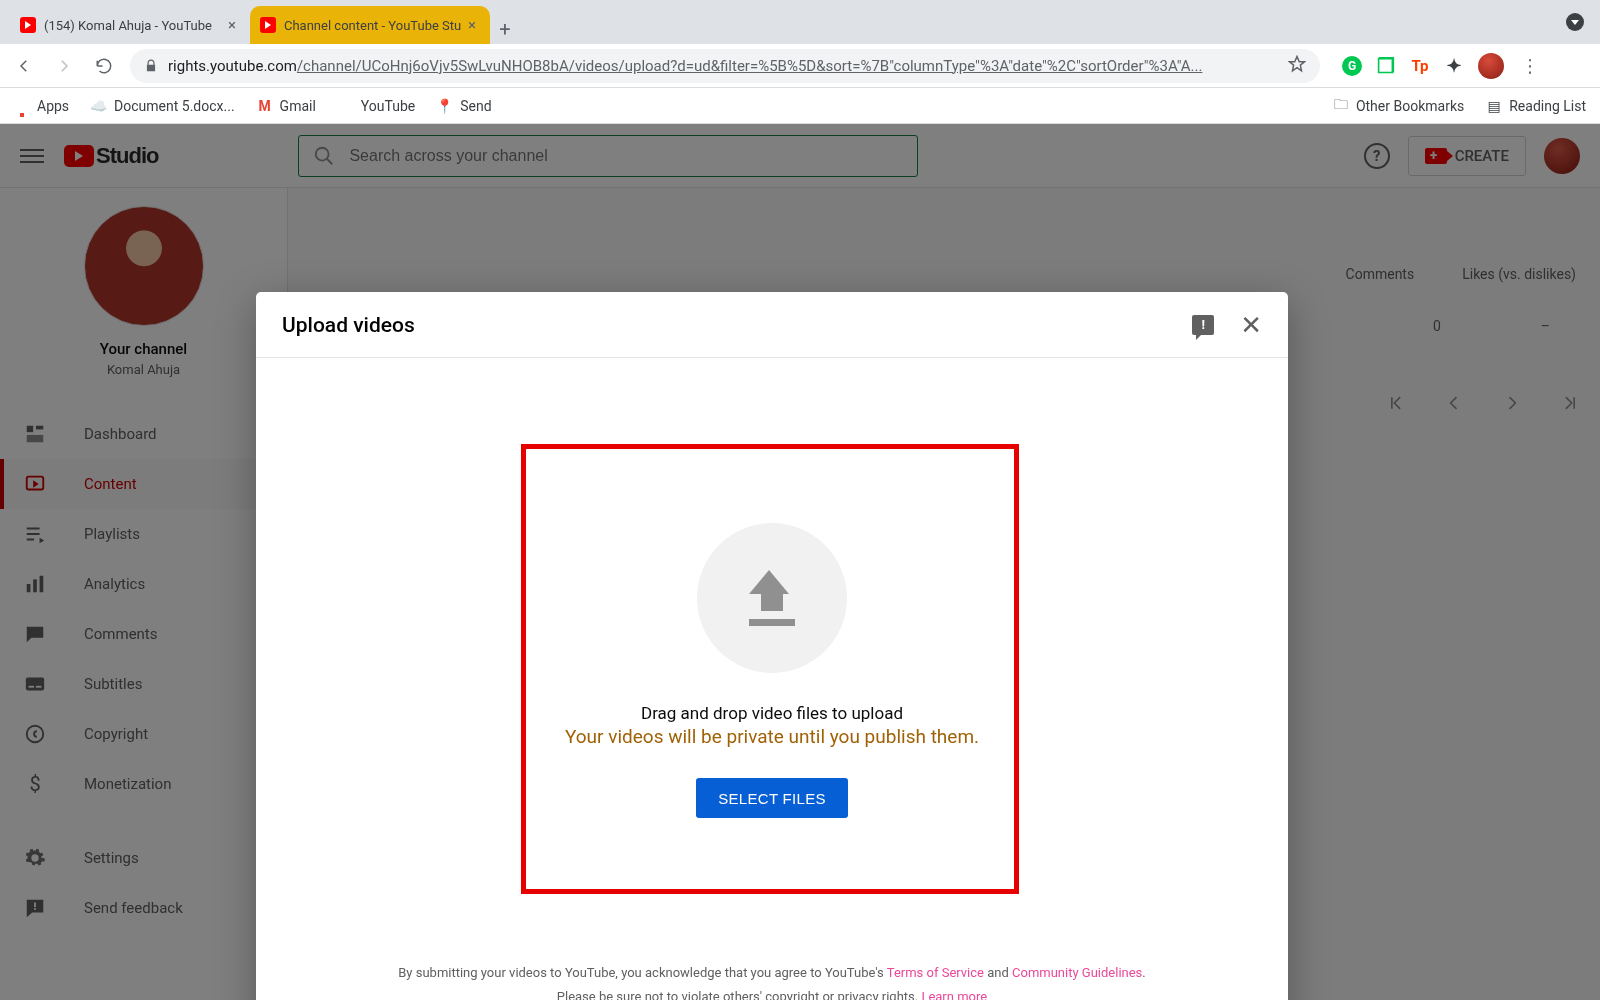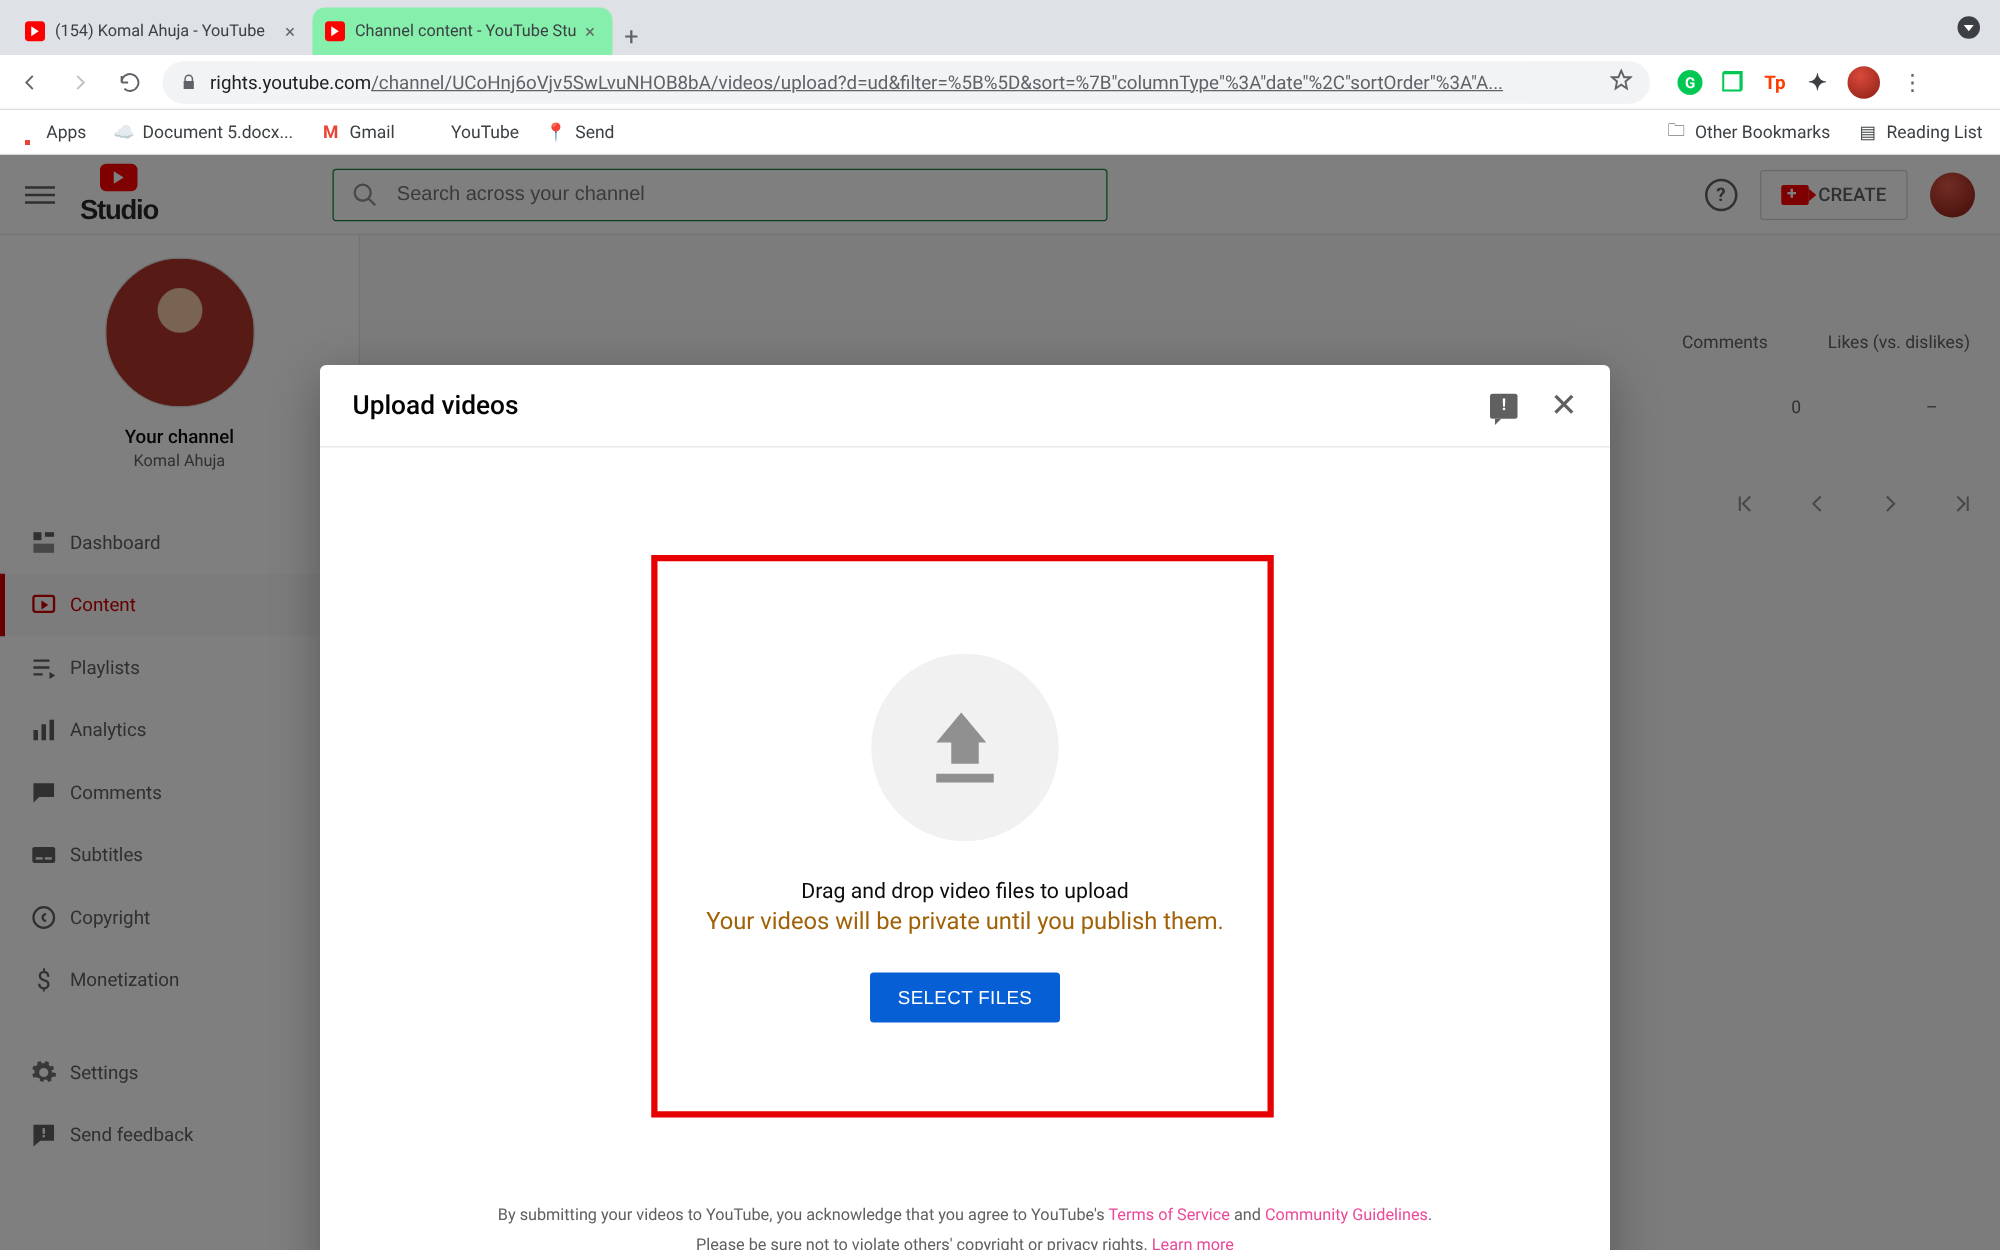--- a/index.html
+++ b/index.html
@@ -2,21 +2,21 @@
 <html><head>
 <meta charset="utf-8">
 <style>
   * { box-sizing: border-box; margin: 0; padding: 0; }
   html, body { width: 1600px; height: 1000px; font-family: Roboto, Arial, sans-serif; overflow: hidden; background: #fff; }
 
   
   .chrome-top { background: #dee1e6; }
   .tab-strip { height: 44px; display: flex; align-items: flex-end; padding-left: 10px; }
   .tab { height: 38px; width: 240px; display: flex; align-items: center; padding: 0 10px; font-size: 13px; color: #3c4043; border-top-left-radius: 10px; border-top-right-radius: 10px; position: relative; }
-  .tab.active { background: #86efac; }
+  .tab.active { background: #eab308; }
   .tab .favicon { width: 16px; height: 16px; margin-right: 8px; background: #ff0000; border-radius: 3px; position: relative; }
   .tab .favicon::after { content: ""; position: absolute; left: 5px; top: 4px; border-left: 6px solid #fff; border-top: 4px solid transparent; border-bottom: 4px solid transparent; }
   .tab .title { flex: 1; white-space: nowrap; overflow: hidden; text-overflow: ellipsis; }
   .tab .close { width: 16px; height: 16px; display: flex; align-items: center; justify-content: center; color: #5f6368; font-size: 15px; }
   .new-tab { width: 30px; height: 30px; display: flex; align-items: center; justify-content: center; font-size: 20px; color: #5f6368; }
   .tab-strip-right { margin-left: auto; margin-right: 16px; align-self: center; }
   .dropdown-circle { width: 18px; height: 18px; border-radius: 50%; background: #3c4043; display: flex; align-items: center; justify-content: center; }
   .dropdown-circle::after { content:""; border-left:4px solid transparent; border-right:4px solid transparent; border-top:5px solid #fff; }
 
   .toolbar { height: 44px; background: #fff; display: flex; align-items: center; padding: 0 10px; gap: 12px; border-bottom: 1px solid #dadce0; }
@@ -41,21 +41,21 @@
   .bk-ic { width:16px; height:16px; display:inline-flex; align-items:center; justify-content:center; }
   .apps-ic span { width:4px; height:4px; display:inline-block; }
   .apps-grid { display:grid; grid-template-columns:repeat(3,4px); grid-gap:2px; }
   .bookmarks-right { margin-left:auto; display:flex; gap:22px; }
 
   
   .app { position: relative; height: calc(1000px - 44px - 44px - 36px); background:#fff; }
   .app-header { height: 64px; display:flex; align-items:center; padding:0 20px; gap:20px; border-bottom:1px solid #e5e5e5; background:#fff; }
   .hamburger { width:24px; height:24px; display:flex; flex-direction:column; justify-content:center; gap:4px; }
   .hamburger span { height:2px; background:#606060; }
-  .logo { display:flex; align-items:center; gap:2px;flex-direction:column; }
+  .logo { display:flex; align-items:center; gap:2px; }
   .logo-play { width:30px; height:22px; background:#ff0000; border-radius:5px; position:relative; }
   .logo-play::after { content:""; position:absolute; left:11px; top:6px; border-left:8px solid #fff; border-top:5px solid transparent; border-bottom:5px solid transparent; }
   .logo-text { font-size:22px; font-weight:700; letter-spacing:-1px; color:#282828; font-family: sans-serif; }
   .search-box { flex:1; max-width:620px; margin-left:120px; }
   .search-inner { height:42px; border:1px solid #15803d; border-radius:3px; display:flex; align-items:center; padding:0 14px; background:#fff; }
   .search-inner svg { color:#909090; margin-right:14px; }
   .search-inner input { border:none; outline:none; font-size:16px; flex:1; background:transparent; }
   .hdr-right { margin-left:auto; display:flex; align-items:center; gap:18px; }
   .help-ic { width:26px; height:26px; border:2px solid #606060; border-radius:50%; display:flex; align-items:center; justify-content:center; font-size:15px; color:#606060; font-weight:bold; }
   .create-btn { height:40px; border:1px solid #d3d3d3; border-radius:3px; display:flex; align-items:center; padding:0 16px; gap:8px; font-size:15px; font-weight:500; color:#606060; }
@@ -64,21 +64,21 @@
   .cam-plus { position:absolute; left:5px; top:-1px; color:#fff; font-size:14px; font-weight:bold; }
   .hdr-avatar { width:36px; height:36px; border-radius:50%; background: radial-gradient(circle at 40% 30%, #e05a4a, #8a1a10); }
 
   .app-body { display:flex; height:calc(100% - 64px); }
   .sidebar { width:288px; border-right:1px solid #e5e5e5; padding-top:18px; background:#fff; overflow-y:auto; }
   .channel-block { text-align:center; padding-bottom:20px; }
   .channel-avatar { width:120px; height:120px; border-radius:50%; margin:0 auto 14px; background: linear-gradient(#c0392b, #c0392b); background-image: radial-gradient(circle at 50% 35%, #f2c6a5 18%, transparent 19%), linear-gradient(#b03428, #b03428); border:1px solid #ddd; }
   .channel-title { font-size:15px; font-weight:500; color:#0d0d0d; }
   .channel-name { font-size:13px; color:#606060; margin-top:4px; }
   .nav-list { margin-top:12px; }
-  .nav-item { height:50px; display:flex; align-items:center; padding:0 24px; gap:10px; font-size:15px; color:#606060; cursor:pointer; }
+  .nav-item { height:50px; display:flex; align-items:center; padding:0 24px; gap:38px; font-size:15px; color:#606060; cursor:pointer; }
   .nav-item.active { color:#cc0000; background:#f9f9f9; position:relative; }
   .nav-item.active::before { content:""; position:absolute; left:0; top:0; bottom:0; width:4px; background:#cc0000; }
   .nav-ic { width:22px; height:22px; color:inherit; display:flex; align-items:center; justify-content:center; }
 
   .main-area { flex:1; position:relative; background:#f9f9f9; }
   .table-head-strip { position:absolute; right:0; top:78px; display:flex; gap:48px; font-size:14px; color:#606060; padding-right:24px; }
   .row-vals { position:absolute; right:0; top:130px; display:flex; gap:100px; font-size:14px; color:#606060; padding-right:50px; align-items:center; }
   .pager { position:absolute; right:20px; top:205px; display:flex; align-items:center; gap:38px; color:#909090; }
 
   

